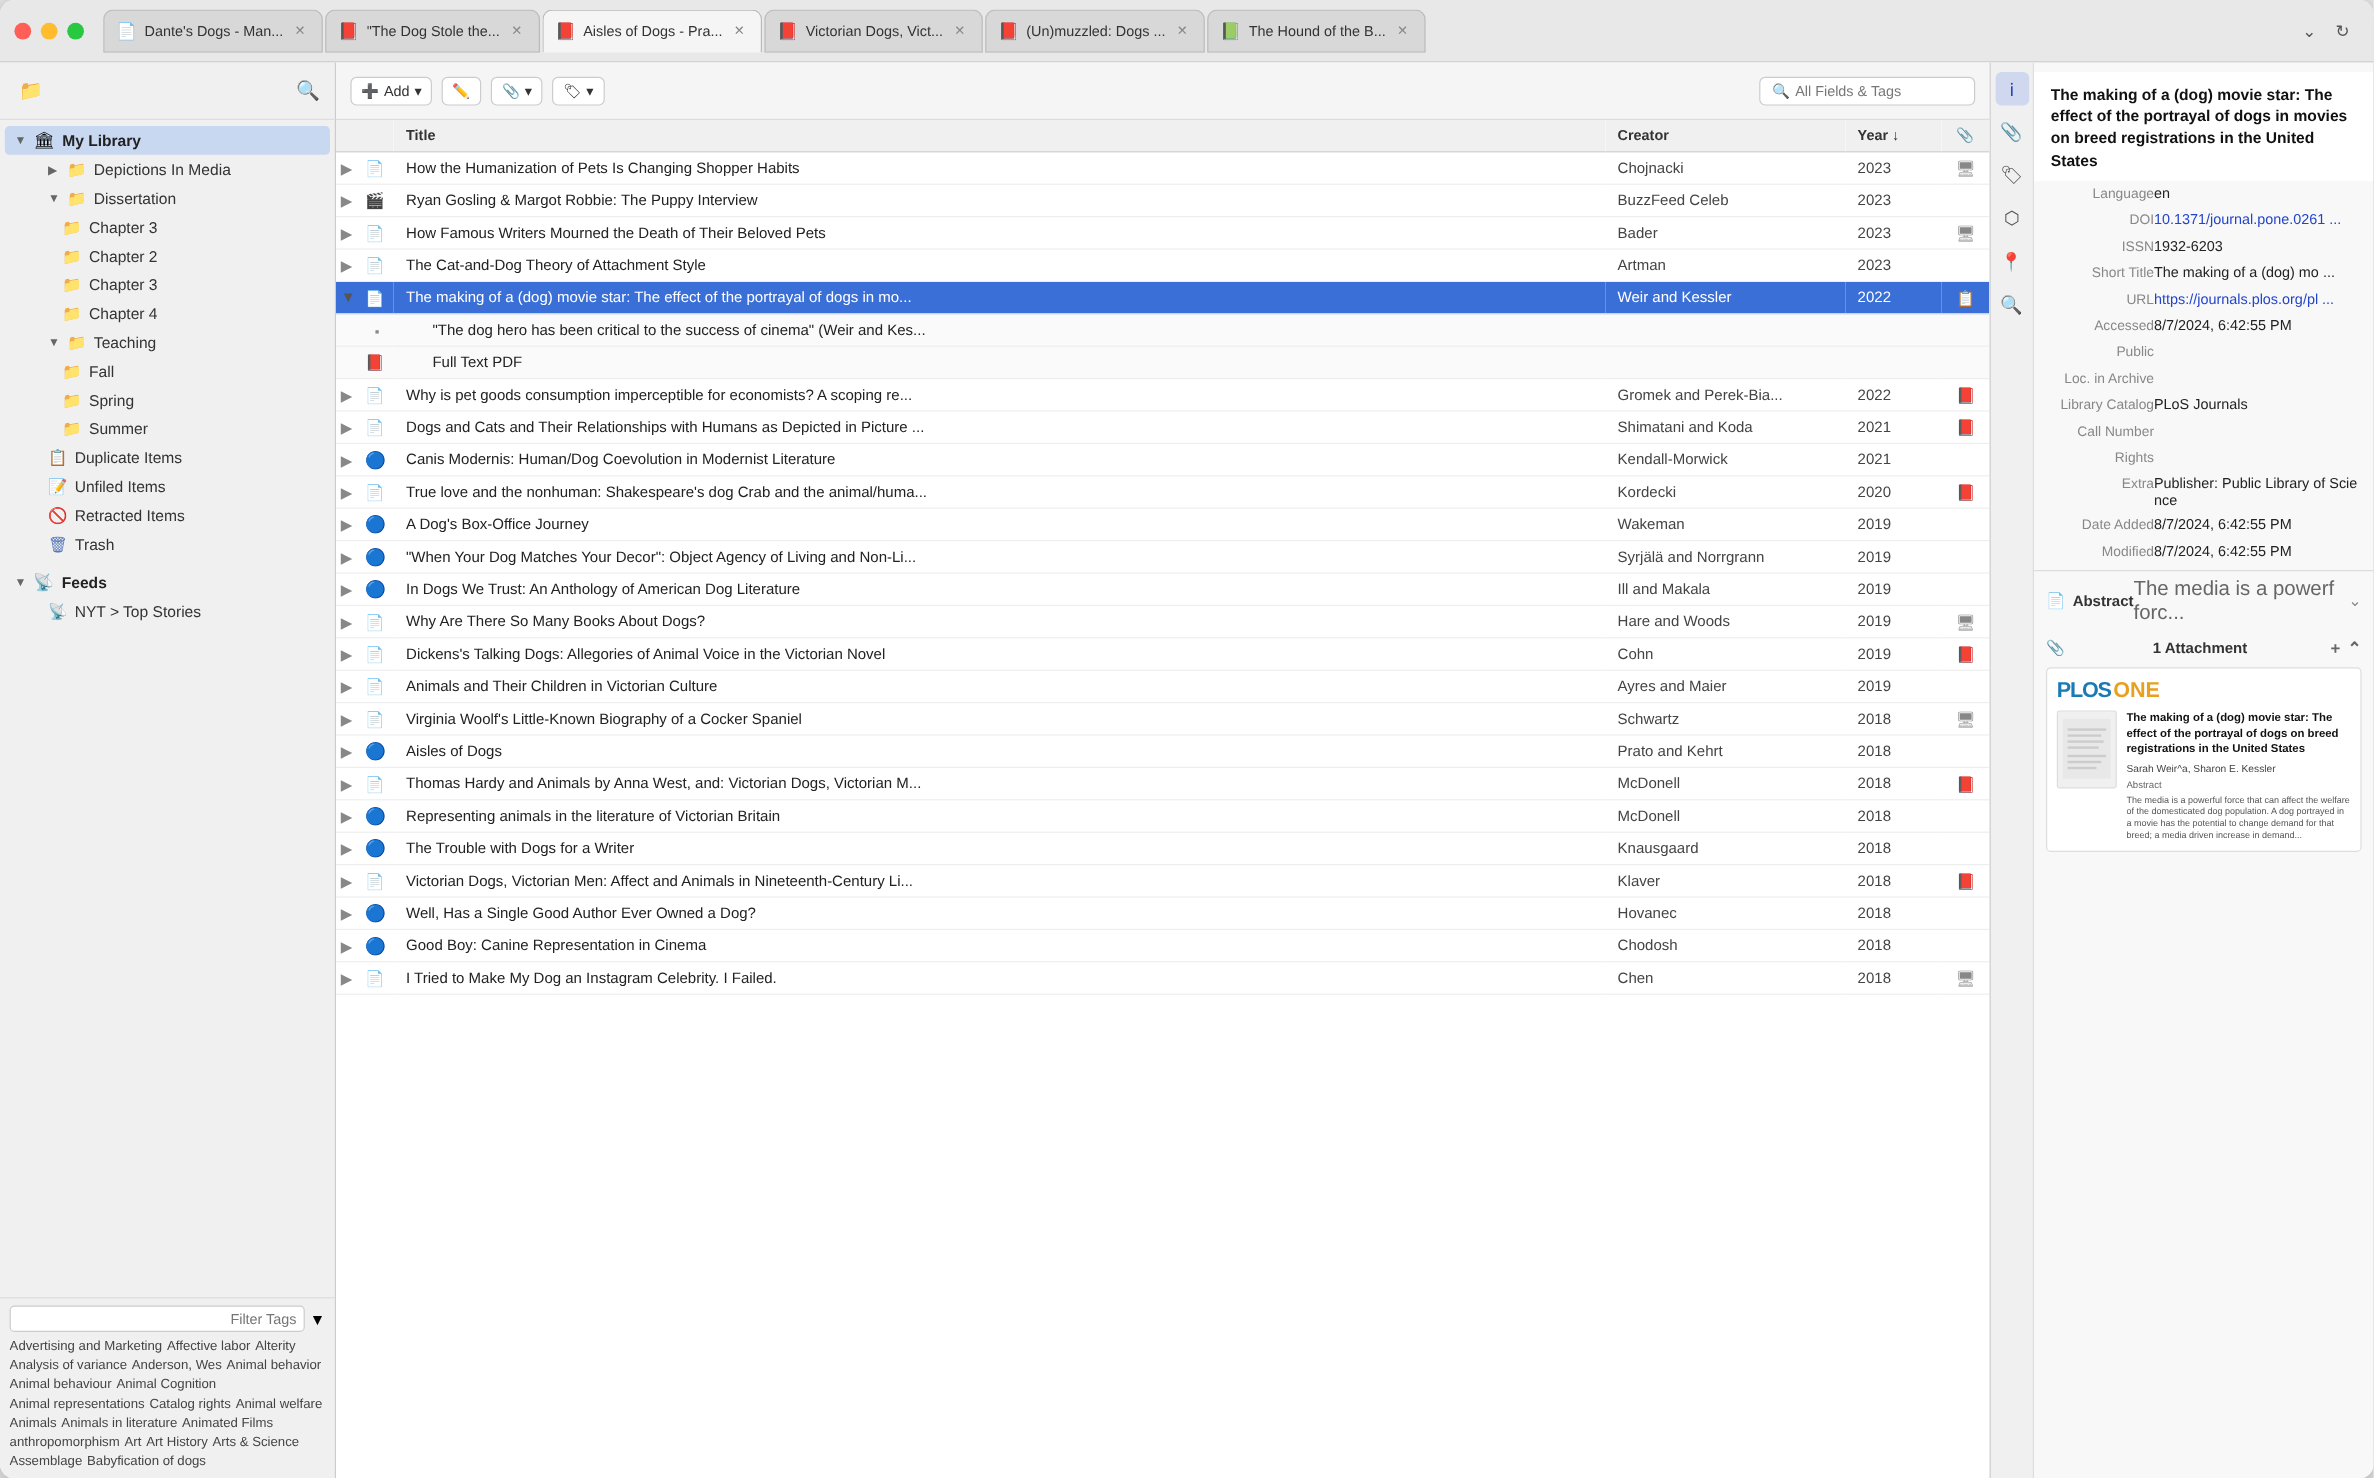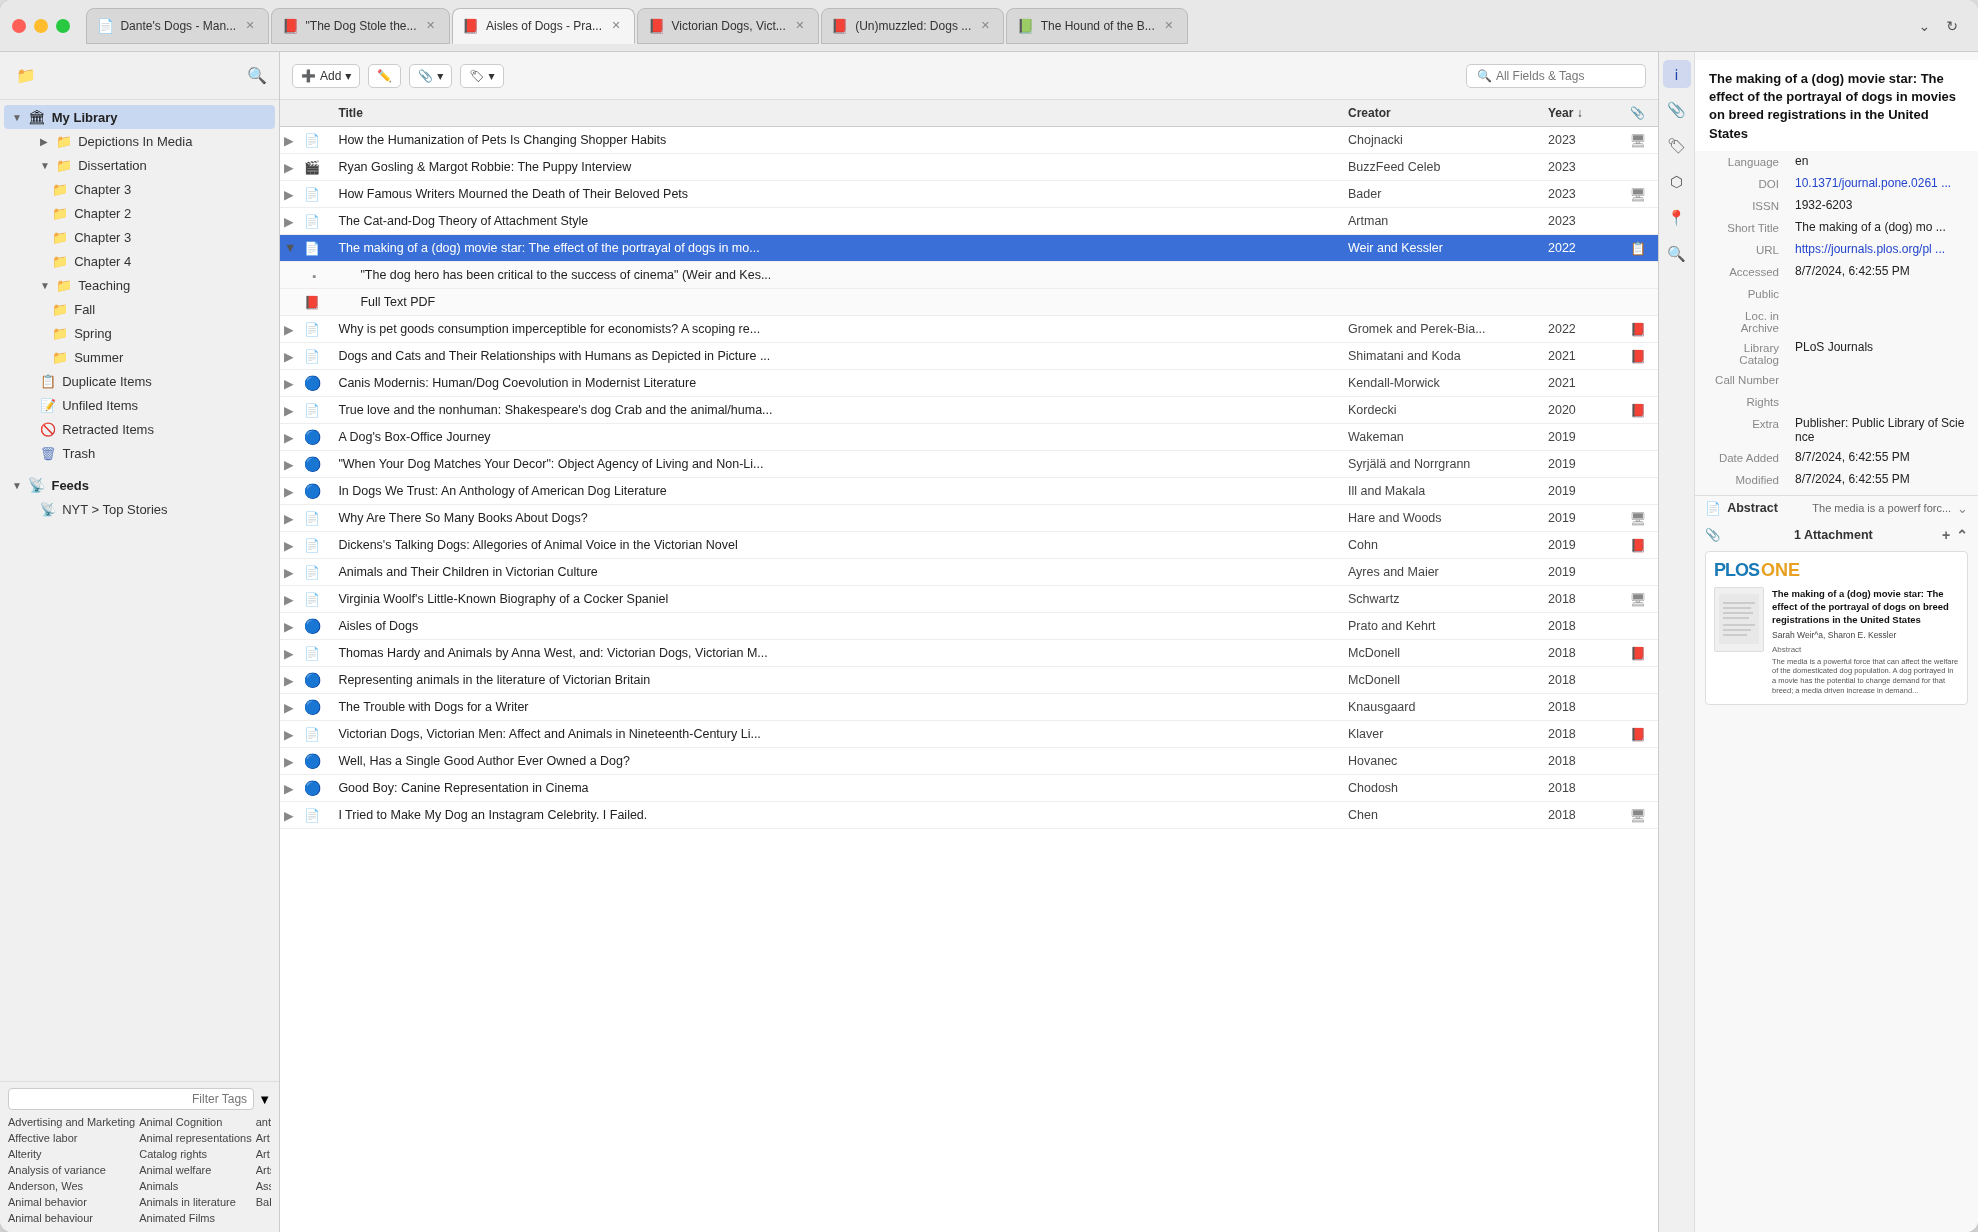--- a/index.html
+++ b/index.html
@@ -220,21 +220,20 @@
       background: white;
       text-align: right;
     }
     .tags-list {
       display: flex;
       flex-wrap: wrap;
       gap: 4px;
       padding-bottom: 8px;
       max-height: 120px;
       overflow-y: auto;
-      flex-direction: column;
     }
     .tag-item {
       font-size: 11px;
       color: #444;
       cursor: pointer;
     }
     
     .content-area {
       flex: 1;
       display: flex;
@@ -398,21 +397,21 @@
       align-items: flex-start;
       padding: 3px 10px;
       min-height: 22px;
     }
     .info-label {
       font-size: 11.5px;
       color: #888;
       width: 90px;
       flex-shrink: 0;
       text-align: right;
-      padding-right: 16px;
+      padding-right: 0;
       padding-top: 2px;
     }
     .info-value {
       font-size: 12px;
       color: #222;
       flex: 1;
       word-break: break-all;
     }
     .info-value.blue { color: #2244cc; }
     .section-header-row {
@@ -1308,21 +1307,21 @@
     <span class="info-value">8/7/2024, 6:42:55 PM</span>
   </div>
               <div class="info-row">
     <span class="info-label">Modified</span>
     <span class="info-value">8/7/2024, 6:42:55 PM</span>
   </div>
             </div>
           <div class="section-header-row">
             <span>📄</span>
             <span class="section-header-row-label" style="margin-left:6px;">Abstract</span>
-            <span style="font-size:11px;color:#666;margin-right:6px;">The media is a powerf forc...</span>
+            <span style="font-size:17px;color:#666;margin-right:6px;">The media is a powerf forc...</span>
             <span class="section-header-row-icon">⌄</span>
           </div>
           <div class="attachment-section">
             <div class="attachment-header">
               <span>📎</span>
               <span style="margin-left:4px;">1 Attachment</span>
               <div class="attachment-header-icons">
                 <span class="attach-icon-btn">+</span>
                 <span class="attach-icon-btn">⌃</span>
               </div>

